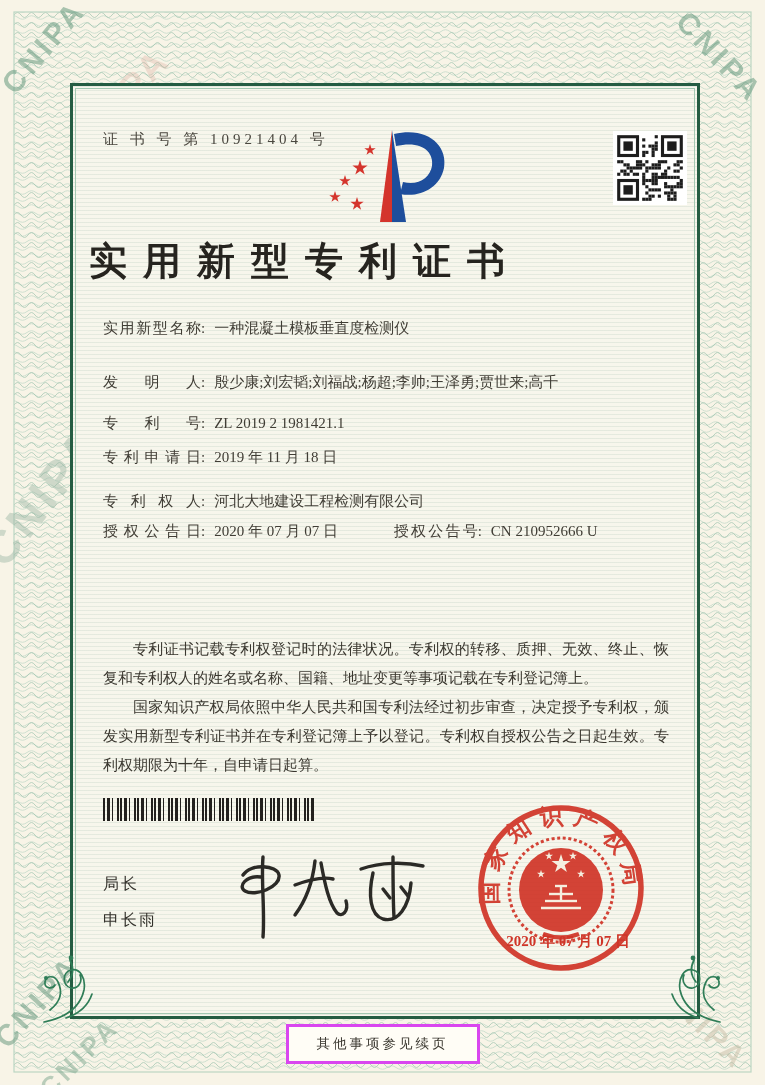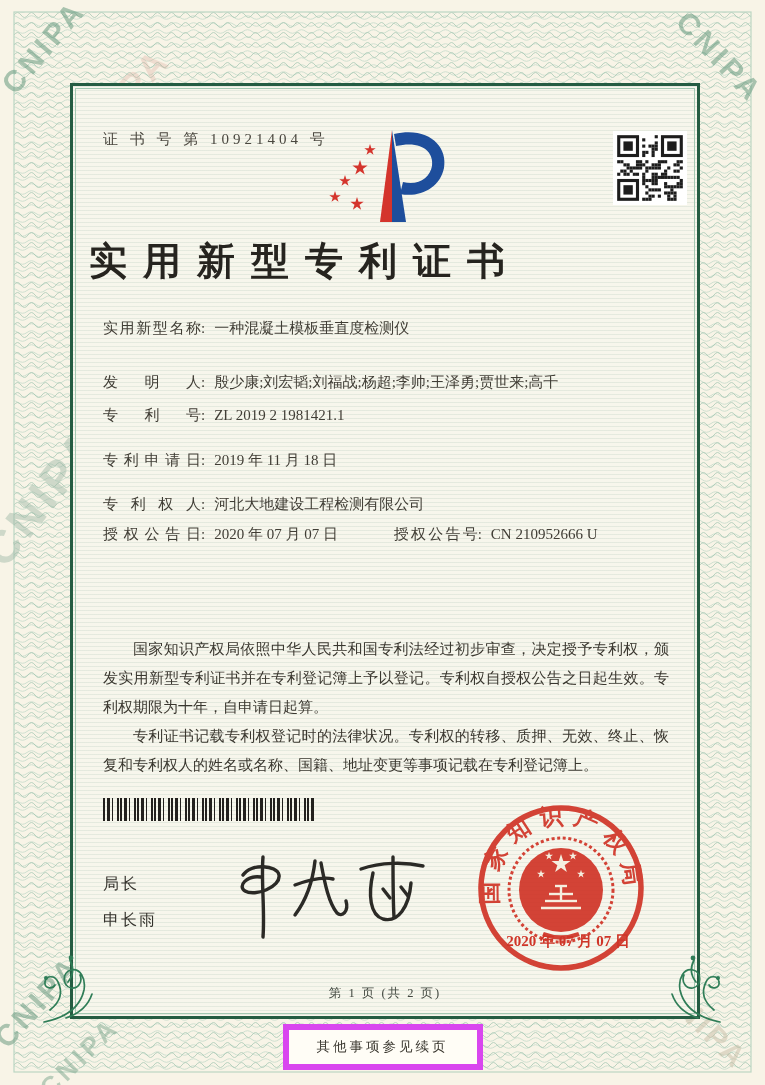--- a/index.html
+++ b/index.html
@@ -30,21 +30,21 @@
   
   .cert-no{position:absolute;left:30px;top:44px;font-size:15px;letter-spacing:4px;color:#4a473f;}
   .title{position:absolute;left:0;right:0;top:150px;text-align:left;
          font-size:38px;font-weight:bold;color:#26241f;letter-spacing:16px;text-indent:16px;}
   .fields{position:absolute;left:30px;right:26px;top:230px;font-size:15px;color:#403d35;}
   .row{line-height:25px;}
   .lbl{display:inline-block;width:98px;text-align:justify;text-align-last:justify;vertical-align:top;}
   .colon{margin-right:9px;}
   .val{display:inline-block;vertical-align:top;max-width:440px;}
   .val2{margin-left:112px;line-height:25px;}
-  .mt-a{margin-top:29px;}.mt-b{margin-top:8px;}.mt-c{margin-top:20px;}
+  .mt-a{margin-top:29px;}.mt-b{margin-top:16px;}.mt-c{margin-top:9px;}
   .mt-d{margin-top:19px;}.mt-e{margin-top:16px;}.mt-f{margin-top:5px;}
   .grant-pair{display:inline-block;}
   .grant-right{margin-left:52px;}
   .grant-right .lbl{width:84px;}
   .body-text{position:absolute;left:30px;right:28px;top:549px;
              font-size:15px;line-height:29px;color:#3a372f;text-align:justify;}
   .body-text p{margin:0;text-indent:2em;}
   .barcode{position:absolute;left:30px;top:712px;width:212px;height:23px;
     background:repeating-linear-gradient(90deg,
       #23211e 0,#23211e 2px,rgba(0,0,0,0) 2px,rgba(0,0,0,0) 4px,
@@ -53,21 +53,21 @@
       #23211e 14px,#23211e 16px,rgba(0,0,0,0) 16px,rgba(0,0,0,0) 17px);}
   .officer-title{position:absolute;left:30px;top:788px;font-size:16px;color:#33312b;letter-spacing:2px;text-align:center;}
   .officer-name{position:absolute;left:30px;top:824px;font-size:16px;color:#33312b;letter-spacing:2px;}
   .signature{position:absolute;left:150px;top:763px;}
   .seal{position:absolute;left:398px;top:712px;}
   .seal-date{position:absolute;left:390px;top:846px;width:210px;text-align:center;
              color:#cf3528;font-size:15px;font-weight:bold;}
   .page-num{position:absolute;left:0;right:0;top:899px;text-align:center;
             font-size:12.5px;color:#41473f;letter-spacing:2px;}
   .note-box{position:absolute;left:50%;top:1024px;transform:translateX(-50%);
-            background:#fffdf6;border:6px solid #d946ef;padding:8px 28px;
+            background:#fffdf6;border:3px solid #d946ef;padding:8px 28px;
             font-size:13.5px;color:#3a372f;letter-spacing:3px;white-space:nowrap;}
   .flourish{position:absolute;pointer-events:none;}
   .qr{position:absolute;left:540px;top:45px;}
   .logo{position:absolute;left:253px;top:38px;}
 </style>
 </head>
 <body>
 
 <svg id="border-layer" xmlns="http://www.w3.org/2000/svg">
   <defs>
@@ -264,22 +264,22 @@
       <span class="grant-pair">
         <span class="lbl">授权公告日</span><span class="colon">:</span><span>2020 年 07 月 07 日</span>
       </span>
       <span class="grant-pair grant-right">
         <span class="lbl">授权公告号</span><span class="colon">:</span><span>CN 210952666 U</span>
       </span>
     </div>
   </div>
 
   <div class="body-text">
+    <p>专利证书记载专利权登记时的法律状况。专利权的转移、质押、无效、终止、恢复和专利权人的姓名或名称、国籍、地址变更等事项记载在专利登记簿上。</p>
     <p>国家知识产权局依照中华人民共和国专利法经过初步审查，决定授予专利权，颁发实用新型专利证书并在专利登记簿上予以登记。专利权自授权公告之日起生效。专利权期限为十年，自申请日起算。</p>
-    <p>专利证书记载专利权登记时的法律状况。专利权的转移、质押、无效、终止、恢复和专利权人的姓名或名称、国籍、地址变更等事项记载在专利登记簿上。</p>
   </div>
 
   <div class="barcode"></div>
 
   <div class="officer-title">局长</div>
   <div class="officer-name">申长雨</div>
 
   <svg class="signature" width="210" height="92" viewBox="0 0 210 92" xmlns="http://www.w3.org/2000/svg">
     <g fill="none" stroke="#2b2a26" stroke-width="3.4" stroke-linecap="round" stroke-linejoin="round">
       <path d="M40,8 C38,32 42,62 40,88"></path>
@@ -319,21 +319,20 @@
       </g>
       <path d="M72,136 q18,7 36,0" stroke="#d03427" stroke-width="4.5" fill="none"></path>
       <text font-size="23" font-weight="bold" fill="#d03427" letter-spacing="9" font-family="'Liberation Serif','DejaVu Serif',serif">
         <textPath href="#sealArc" startOffset="6">国家知识产权局</textPath>
       </text>
     </g>
   </svg>
 
   <div class="seal-date">2020 年 07 月 07 日</div>
 
-  <div class="page-num">第 1 页 (共 2 页)</div>
 </div>
 
 <svg class="flourish" style="left:40px;top:948px;" width="62" height="76" viewBox="0 0 62 76" xmlns="http://www.w3.org/2000/svg">
   <g fill="none" stroke="#2f7d57" stroke-width="1.7" stroke-linecap="round">
     <path d="M4,74 C24,70 40,60 44,42 C46,30 40,20 31,22 C22,24 22,38 31,40 C38,41 43,34 40,27"></path>
     <path d="M10,62 C20,54 23,44 18,34 C15,27 6,27 5,34 C4,40 12,42 15,37"></path>
     <path d="M26,70 C38,66 48,58 52,46"></path>
     <path d="M30,12 C34,20 33,28 28,34"></path>
     <circle cx="31" cy="10" r="2.4" fill="#2f7d57" stroke="none"></circle>
     <circle cx="6" cy="30" r="2" fill="#2f7d57" stroke="none"></circle>

